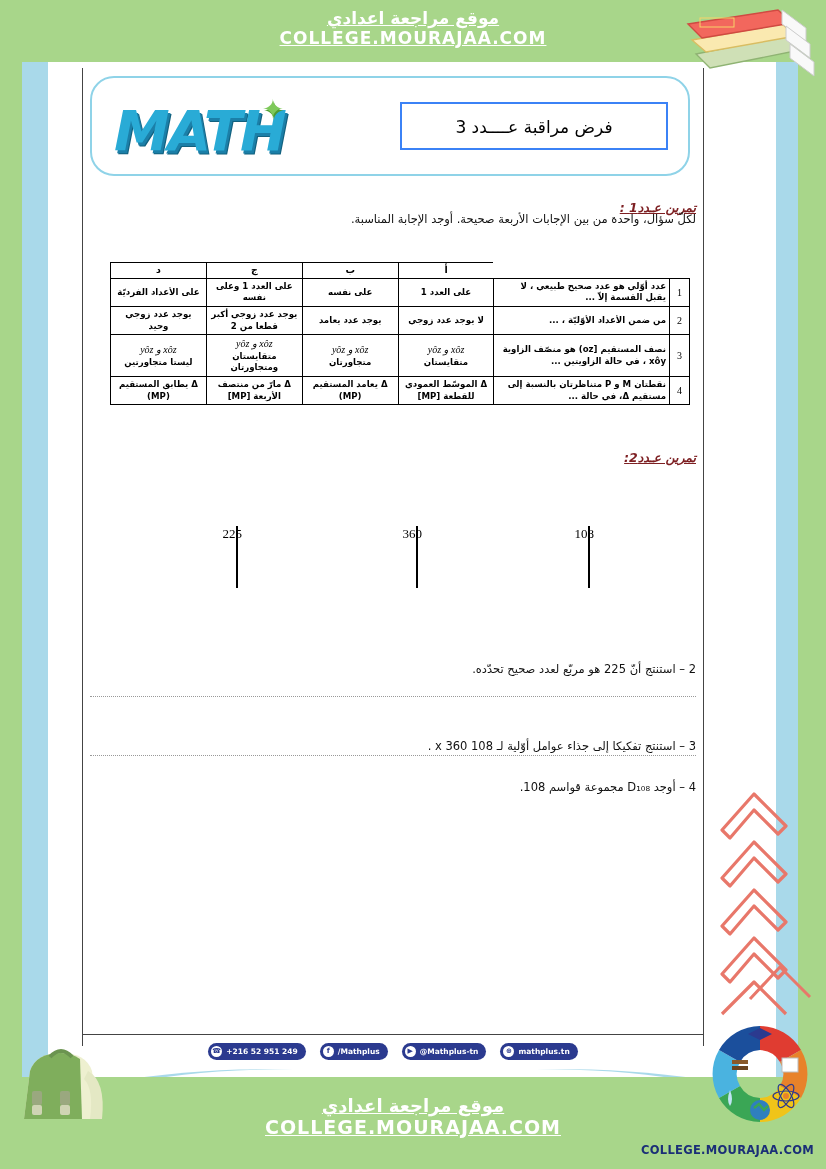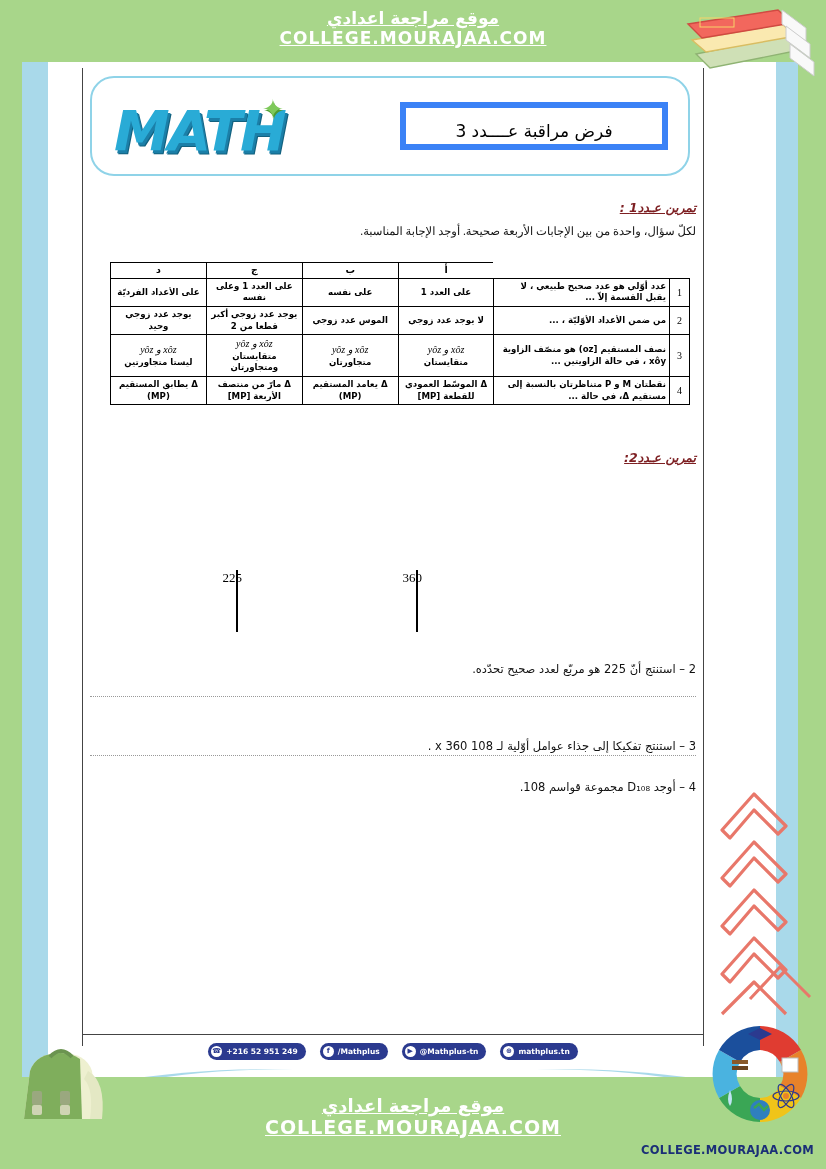--- a/index.html
+++ b/index.html
@@ -120,21 +120,21 @@
     line-height:62px;
   }
   .math-plus {
     position:absolute; left:170px; top:16px;
     color:#7ec95a; font-size:26px; font-weight:bold;
     font-family:"DejaVu Sans", sans-serif;
     text-shadow:1px 2px 0 #4d9b33;
   }
   .title-box {
     position:absolute; right:20px; top:24px; width:268px; height:48px;
-    border:6px solid #3b82f6; background:#fff;
+    border:2px solid #3b82f6; background:#fff;
     text-align:center; line-height:46px;
     direction:rtl;
     font-family:"DejaVu Sans", sans-serif;
     font-size:17px; color:#000;
   }
 
   
   .ex-head {
     position:absolute; right:8px;
     direction:rtl; text-align:right;
@@ -170,21 +170,21 @@
   }
   .mcq th { font-size:9.5px; padding:1px; }
   .mcq .num { width:20px; font-size:10px; font-weight:normal;
               font-family:"Liberation Serif", serif; }
   .mcq .q { width:176px; text-align:right; }
   .mcq .op { width:96px; }
   .mcq .hdr-empty { border:1px solid #fff; border-bottom:1px solid #000; }
   .mth { font-family:"Liberation Serif", serif; font-style:italic; font-weight:normal; font-size:10px; }
 
   
-  .fac { position:absolute;margin-top:44px; }
+  .fac { position:absolute; }
   .fac .num {
     position:absolute; right:10px; top:0;
     font-family:"Liberation Serif", serif; font-size:13px; color:#000;
   }
   .fac .bar {
     position:absolute; left:0; top:0; width:0; height:62px;
     border-left:2.5px solid #000;
   }
 
   
@@ -252,21 +252,21 @@
 
 <div class="sheet">
 
   <div class="header-card">
     <div class="math-logo">MATH</div>
     <div class="math-plus">✦</div>
     <div class="title-box">فرض مراقبة عــــدد 3</div>
   </div>
 
   <div class="ex-head" style="top:132px;">تمرين عـدد1 :</div>
-  <div class="body-line" style="top:156px;font-family:Liberation Serif, serif;">لكلّ سؤال، واحدة من بين الإجابات الأربعة صحيحة. أوجد الإجابة المناسبة.</div>
+  <div class="body-line" style="top:144px;">لكلّ سؤال، واحدة من بين الإجابات الأربعة صحيحة. أوجد الإجابة المناسبة.</div>
 
   <table class="mcq">
     <thead>
       <tr>
         <th class="num hdr-empty"></th>
         <th class="q hdr-empty"></th>
         <th class="op">أ</th>
         <th class="op">ب</th>
         <th class="op">ج</th>
         <th class="op">د</th>
@@ -278,21 +278,21 @@
         <td class="q">عدد أوّلي هو عدد صحيح طبيعي ، لا يقبل القسمة إلاّ ...</td>
         <td class="op">على العدد 1</td>
         <td class="op">على نفسه</td>
         <td class="op">على العدد 1 وعلى نفسه</td>
         <td class="op">على الأعداد الفرديّة</td>
       </tr>
       <tr>
         <td class="num">2</td>
         <td class="q">من ضمن الأعداد الأوّليّة ، ...</td>
         <td class="op">لا يوجد عدد زوجي</td>
-        <td class="op">الموس عدد زوجي</td>
+        <td class="op">يوجد عدد يعامد</td>
         <td class="op">يوجد عدد زوجي أكبر قطعا من 2</td>
         <td class="op">يوجد عدد زوجي وحيد</td>
       </tr>
       <tr>
         <td class="num">3</td>
         <td class="q">نصف المستقيم [oz) هو منصّف الزاوية xôy ، في حالة الزاويتين ...</td>
         <td class="op">
           <span class="mth">xôz و yôz</span><br>
           <span>متقايستان</span>
         </td>
@@ -323,20 +323,24 @@
   <div class="ex-head" style="top:382px;">تمرين عـدد2:</div>
 
   <div class="fac" style="left:110px; top:458px; width:60px; height:70px;">
     <div class="num">225</div>
     <div class="bar" style="left:44px;"></div>
   </div>
   <div class="fac" style="left:290px; top:458px; width:60px; height:70px;">
     <div class="num">360</div>
     <div class="bar" style="left:44px;"></div>
   </div>
+  <div class="fac" style="left:462px; top:458px; width:60px; height:70px;">
+    <div class="num">108</div>
+    <div class="bar" style="left:44px;"></div>
+  </div>
 
   <div class="body-line" style="top:594px;">2 – استنتج أنّ 225 هو مربّع لعدد صحيح تحدّده.</div>
   <div class="dots-line" style="top:628px;"></div>
 
   <div class="body-line" style="top:671px;">3 – استنتج تفكيكا إلى جذاء عوامل أوّلية لـ  108 x 360 .</div>
   <div class="dots-line" style="top:687px;"></div>
 
   <div class="body-line" style="top:712px;margin-left:21px;">4 – أوجد  D₁₀₈ مجموعة قواسم 108.</div>
 </div>
 

